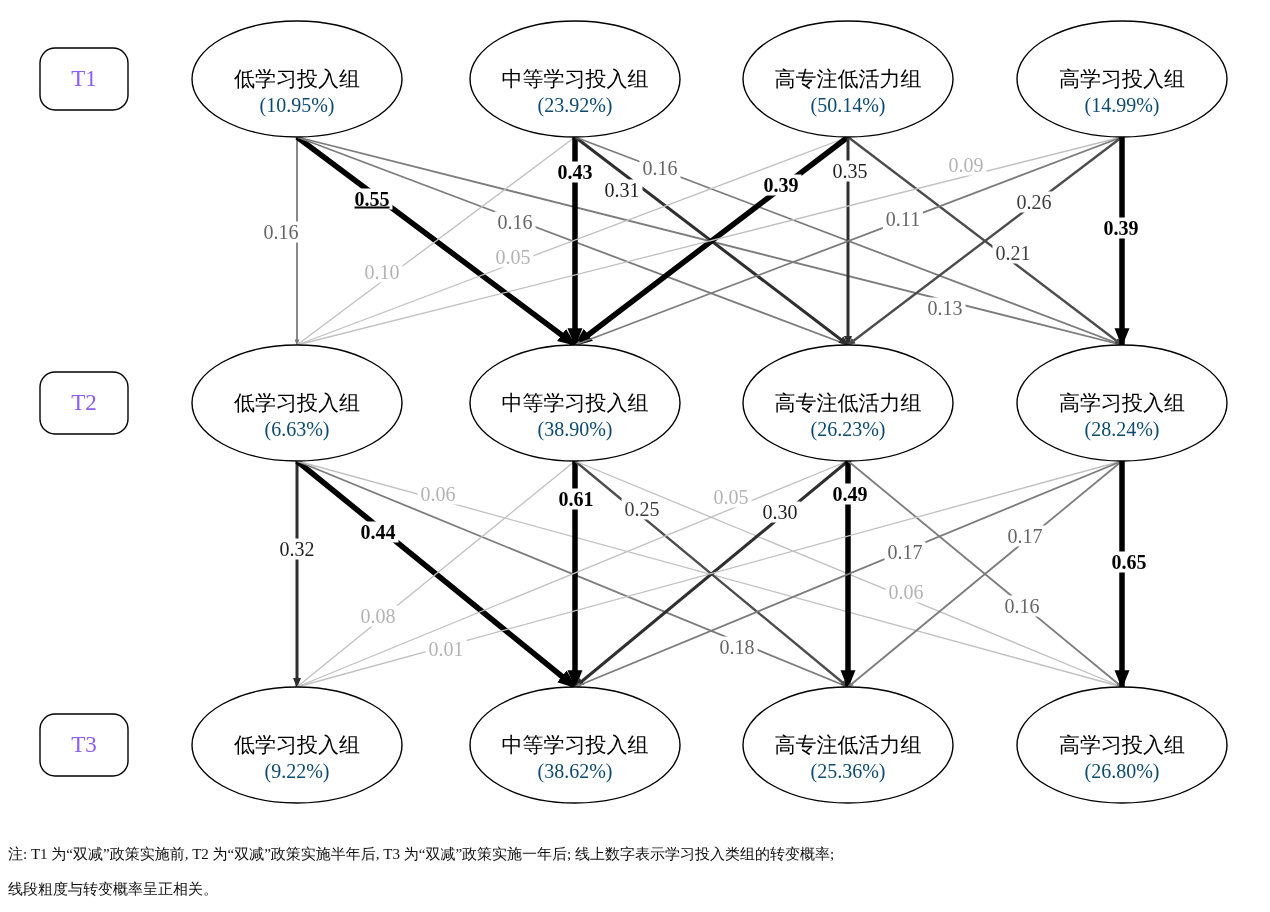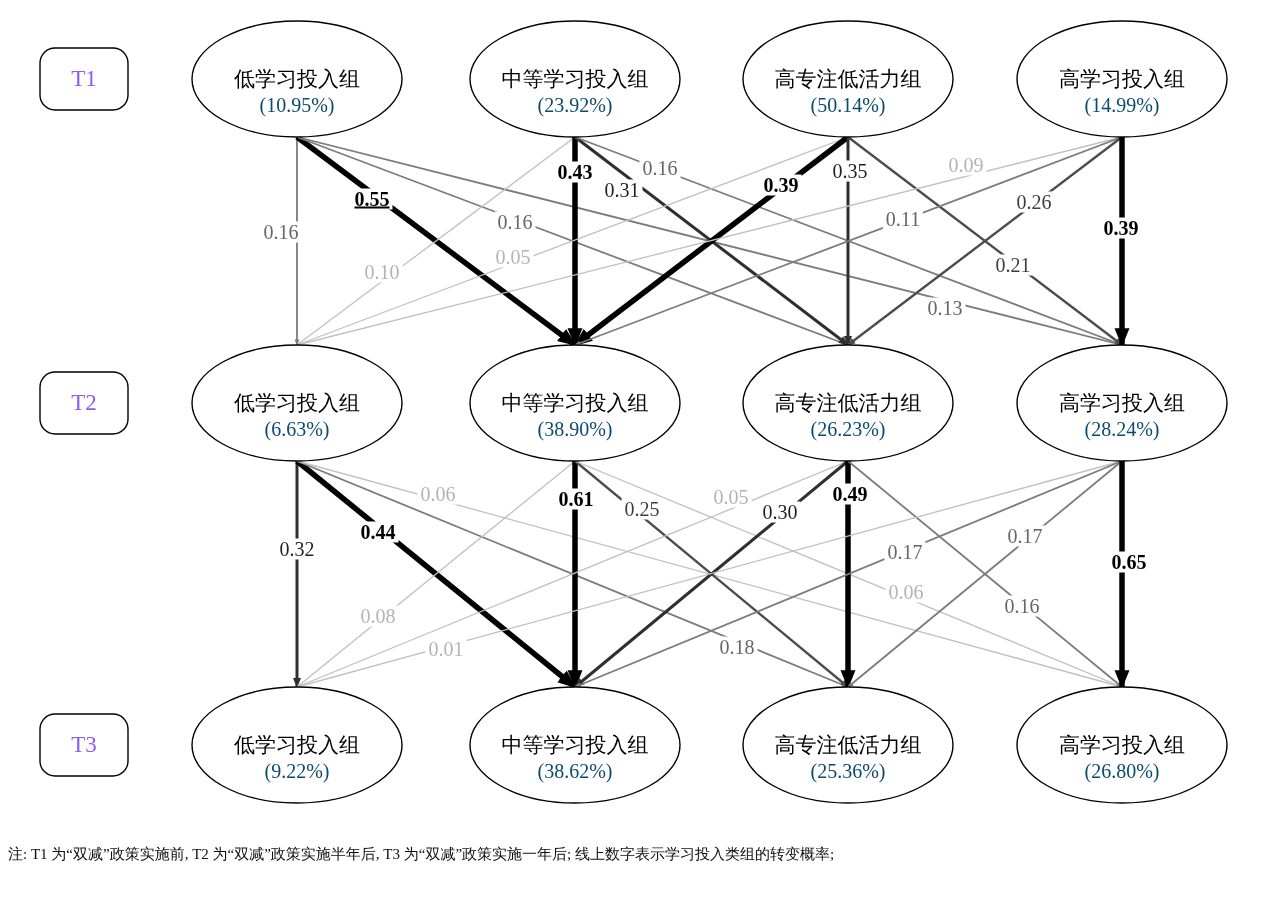--- a/index.html
+++ b/index.html
@@ -100,20 +100,21 @@
       <ellipse cx="575" cy="403" rx="105" ry="58" fill="#fff" stroke="#000" stroke-width="1.4"></ellipse>
       <ellipse cx="848" cy="403" rx="105" ry="58" fill="#fff" stroke="#000" stroke-width="1.4"></ellipse>
       <ellipse cx="1122" cy="403" rx="105" ry="58" fill="#fff" stroke="#000" stroke-width="1.4"></ellipse>
       <rect x="40" y="714" width="88" height="62" rx="15" fill="#fff" stroke="#000" stroke-width="1.4"></rect>
       <ellipse cx="297" cy="745" rx="105" ry="58" fill="#fff" stroke="#000" stroke-width="1.4"></ellipse>
       <ellipse cx="575" cy="745" rx="105" ry="58" fill="#fff" stroke="#000" stroke-width="1.4"></ellipse>
       <ellipse cx="848" cy="745" rx="105" ry="58" fill="#fff" stroke="#000" stroke-width="1.4"></ellipse>
       <ellipse cx="1122" cy="745" rx="105" ry="58" fill="#fff" stroke="#000" stroke-width="1.4"></ellipse>
     </svg>
   <div class="note" id="note1">注: T1 为“双减”政策实施前, T2 为“双减”政策实施半年后, T3 为“双减”政策实施一年后; 线上数字表示学习投入类组的转变概率;</div>
+  <div class="note" id="note2">线段粗度与转变概率呈正相关。</div>
 <div class="tbox-label" style="left: 84px; top: 79px;">T1</div>
     <div class="node-label" style="left: 297px; top: 79px;">
       <span class="nm">低学习投入组</span>
       <span class="pc">(10.95%)</span>
     </div>
     <div class="node-label" style="left: 575px; top: 79px;">
       <span class="nm">中等学习投入组</span>
       <span class="pc">(23.92%)</span>
     </div>
     <div class="node-label" style="left: 848px; top: 79px;">
@@ -162,21 +163,21 @@
     <div class="edge-label k0" style="left: 372px; top: 199px; text-decoration: underline;">0.55</div>
     <div class="edge-label k3" style="left: 515px; top: 222px;">0.16</div>
     <div class="edge-label k3" style="left: 945px; top: 308px;">0.13</div>
     <div class="edge-label k4" style="left: 382px; top: 272px;">0.10</div>
     <div class="edge-label k0" style="left: 575px; top: 172px;">0.43</div>
     <div class="edge-label k1" style="left: 622px; top: 190px;">0.31</div>
     <div class="edge-label k3" style="left: 660px; top: 168px;">0.16</div>
     <div class="edge-label k4" style="left: 513px; top: 257px;">0.05</div>
     <div class="edge-label k0" style="left: 781px; top: 185px;">0.39</div>
     <div class="edge-label k1" style="left: 850px; top: 171px;">0.35</div>
-    <div class="edge-label k2" style="left: 1013px; top: 265px;">0.21</div>
+    <div class="edge-label k2" style="left: 1013px; top: 253px;">0.21</div>
     <div class="edge-label k4" style="left: 966px; top: 165px;">0.09</div>
     <div class="edge-label k3" style="left: 903px; top: 219px;">0.11</div>
     <div class="edge-label k2" style="left: 1034px; top: 202px;">0.26</div>
     <div class="edge-label k0" style="left: 1121px; top: 228px;">0.39</div>
     <div class="edge-label k1" style="left: 297px; top: 549px;">0.32</div>
     <div class="edge-label k0" style="left: 378px; top: 532px;">0.44</div>
     <div class="edge-label k3" style="left: 737px; top: 647px;">0.18</div>
     <div class="edge-label k4" style="left: 438px; top: 494px;">0.06</div>
     <div class="edge-label k4" style="left: 378px; top: 616px;">0.08</div>
     <div class="edge-label k0" style="left: 576px; top: 499px;">0.61</div>

